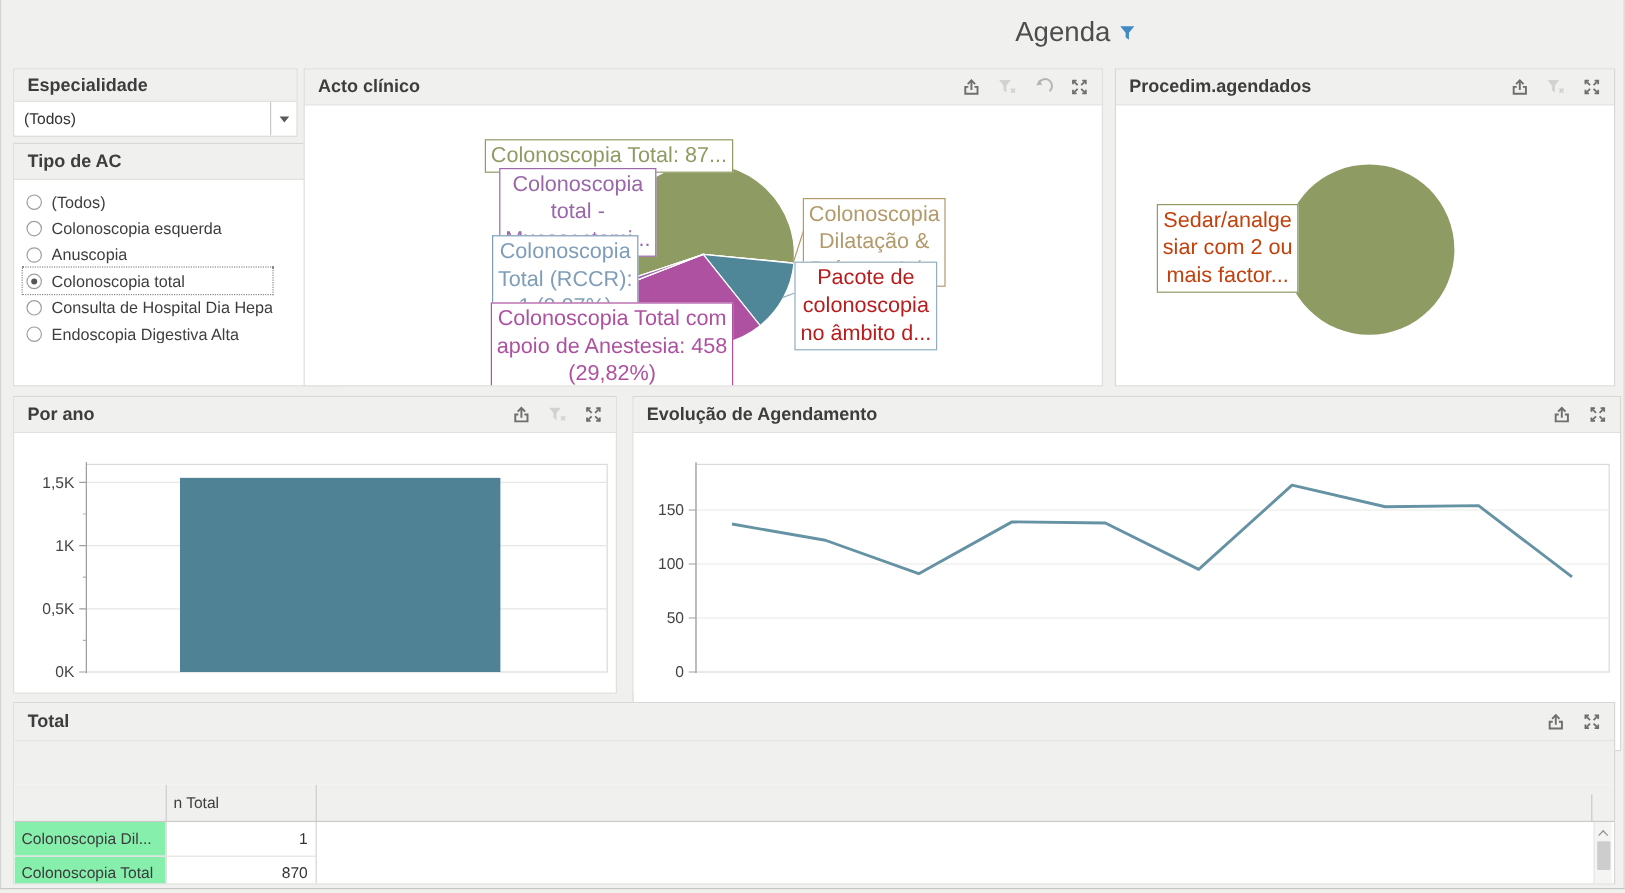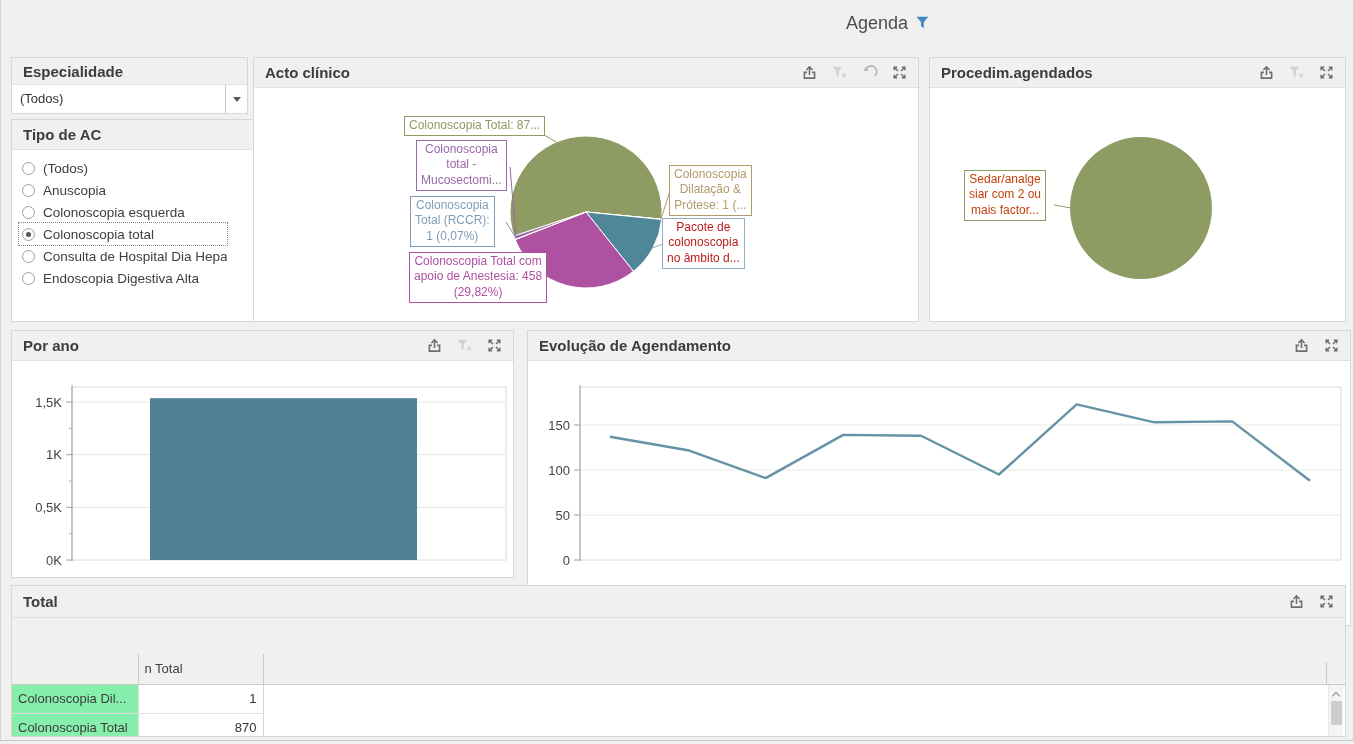--- a/index.html
+++ b/index.html
@@ -8,21 +8,21 @@
     font-family: "Liberation Sans", sans-serif;
     background:#f0f0ef;
     position:relative;
     overflow:hidden;
     color:#3f3f3f;
   }
   .page { position:absolute; left:0; top:0; width:1354px; height:741px;
           border-left:1px solid #d3d3d1; border-right:1px solid #d3d3d1; border-bottom:1px solid #c7c7c5; }
 
   
-  .dash-title { position:absolute; left:845px; top:12px; font-size:18px; color:#4d4d4d; display:flex; align-items:center; }
+  .dash-title { position:absolute; left:845px; top:12px; font-size:23px; color:#4d4d4d; display:flex; align-items:center; }
   .dash-title .t-icon { margin-left:8px; margin-top:1px; }
 
   
   .panel { position:absolute; background:#fff; border:1px solid #d7d7d4; }
   .panel-header { height:30px; background:#f0f0ef; border-bottom:1px solid #e0e0dd;
                   display:flex; align-items:center; padding:0 10px 0 11px; }
   .panel-title { flex:1; font-size:15px; font-weight:bold; color:#3d3d3d; white-space:nowrap; overflow:hidden; }
   .hicons { display:flex; gap:13px; align-items:center; }
   .hicon { width:17px; height:17px; display:inline-block; cursor:pointer; }
   .panel-body { position:relative; background:#fff; overflow:hidden; }
@@ -59,21 +59,21 @@
   .vscroll .sbtn.up { top:2px; } .vscroll .sbtn.down { bottom:2px; }
   .chev { width:6px; height:6px; border-left:1.6px solid #8f8f8f; border-bottom:1.6px solid #8f8f8f; display:inline-block; }
   .chev.up   { transform:rotate(135deg); margin-top:3px; }
   .chev.down { transform:rotate(-45deg); margin-bottom:3px; }
   .sthumb { position:absolute; left:2px; width:11px; background:#cdcdcd; border-radius:1px; cursor:pointer; }
   #tipo-scroll { right:0; top:0; bottom:0; }
   #tipo-scroll .sthumb { top:17px; height:46px; }
 
   
   .callout { position:absolute; background:#fff; border:1px solid; padding:1px 4px 2px 4px;
-             font-size:12px; line-height:1.28; text-align:center; white-space:pre; cursor:pointer; }
+             font-size:18px; line-height:1.28; text-align:center; white-space:pre; cursor:pointer; }
   svg.pie { position:absolute; left:0; top:0; }
 
   
   svg text { font-family:"Liberation Sans", sans-serif; font-size:13px; fill:#444; }
 
   
   .table-wrap { position:absolute; left:0; right:0; top:36px; height:106px; background:#fff; overflow:hidden; }
   table.grid { border-collapse:collapse; width:100%; table-layout:fixed; font-size:13px; }
   table.grid th, table.grid td { height:29px; padding:0 6px; font-weight:normal; text-align:left; overflow:hidden; white-space:nowrap; }
   table.grid thead th { background:#f0f0ef; border-bottom:1px solid #c9c9c6; height:30px; color:#3f3f3f; }
@@ -132,25 +132,25 @@
             </svg></span>
         </div>
     </div>
     <div class="panel-body list-body">
       <div class="radio-row">
           <span class="radio"></span>
           <span class="radio-label">(Todos)</span>
         </div>
         <div class="radio-row">
           <span class="radio"></span>
-          <span class="radio-label">Anuscopia</span>
+          <span class="radio-label">Colonoscopia esquerda</span>
         </div>
         <div class="radio-row">
           <span class="radio"></span>
-          <span class="radio-label">Colonoscopia esquerda</span>
+          <span class="radio-label">Anuscopia</span>
         </div>
         <div class="radio-row selected">
           <span class="radio checked"></span>
           <span class="radio-label">Colonoscopia total</span>
         </div>
         <div class="radio-row">
           <span class="radio"></span>
           <span class="radio-label">Consulta de Hospital Dia Hepa</span>
         </div>
         <div class="radio-row">

